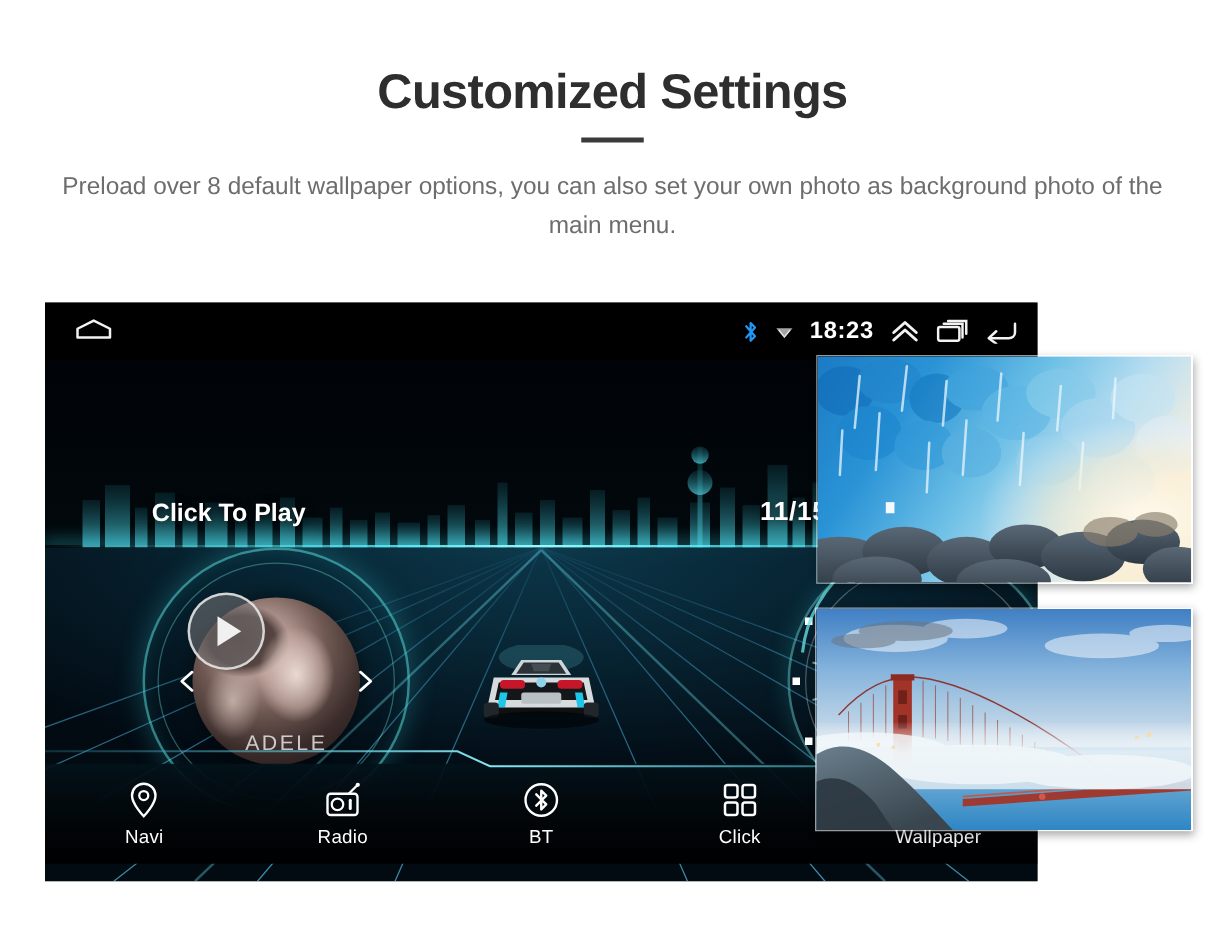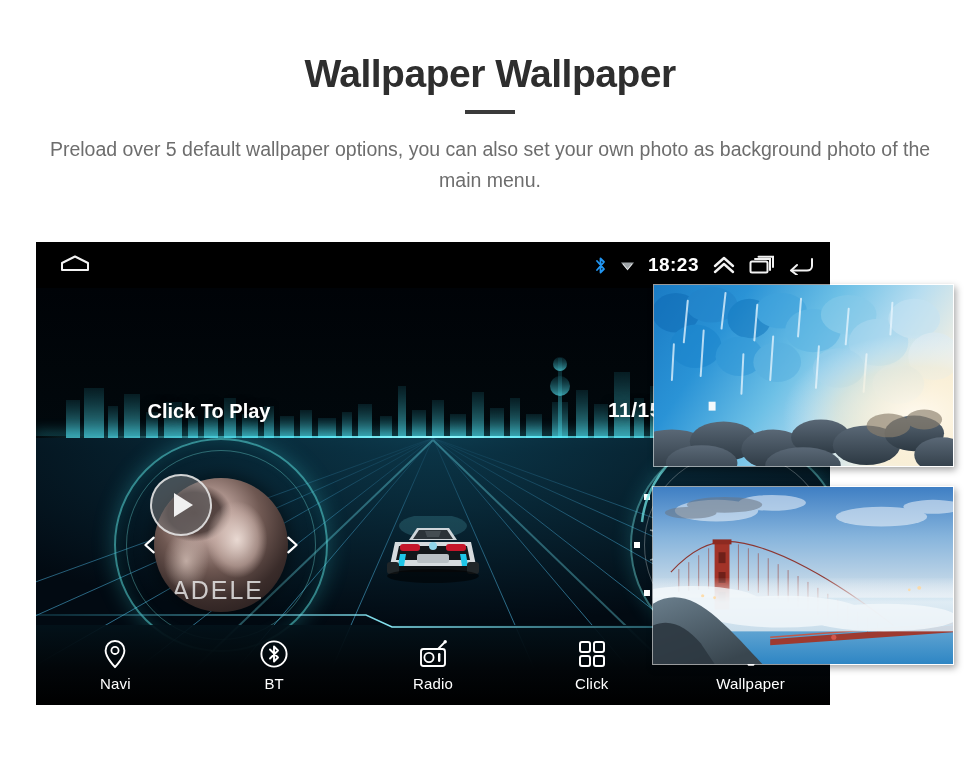--- a/index.html
+++ b/index.html
@@ -102,23 +102,23 @@
     box-shadow: 0 0 18px rgba(0,0,0,0.6);
   }
   .album .face {
     position: absolute; left: 0; top: 0; width: 100%; height: 100%;
     background:
       radial-gradient(ellipse 38px 48px at 62% 46%, rgba(240,225,218,0.92) 0%, rgba(205,180,172,0.6) 55%, rgba(0,0,0,0) 80%),
       radial-gradient(ellipse 44px 34px at 30% 26%, rgba(62,42,38,0.95) 0%, rgba(40,26,24,0.7) 60%, rgba(0,0,0,0) 85%),
       radial-gradient(ellipse 30px 40px at 24% 62%, rgba(225,205,196,0.7) 0%, rgba(0,0,0,0) 75%);
   }
   .album .artist {
-    position: absolute; left: 18px; bottom: 7px; width: 100%;
-    color: rgba(235,235,235,0.82);
-    font-size: 25px; letter-spacing: 2px;
+    position: absolute; left: 8px; bottom: 7px; width: 100%;
+    text-align: center; color: rgba(235,235,235,0.82);
+    font-size: 17px; letter-spacing: 2px;
   }
   .playbtn {
     position: absolute; left: 67px; top: 67px; width: 62px; height: 62px;
     margin-left: -31px; margin-top: -31px;
     border-radius: 50%;
     background: rgba(120,120,122,0.55);
     border: 2px solid rgba(235,235,235,0.85);
     display: flex; align-items: center; justify-content: center;
   }
   .playbtn .tri {
@@ -130,21 +130,20 @@
   .chev {
     position: absolute; top: 96px; width: 22px; height: 22px;
     color: #fff;
   }
   .chev.prev { left: 25px; }
   .chev.next { right: 25px; }
   .cta {
     position: absolute; left: 0; top: 358px; width: 294px; text-align: center;
     color: #fff; font-size: 20px; font-weight: bold; z-index: 22;
     text-shadow: 0 0 8px rgba(0,0,0,0.8);
-    margin-left: 26px;
   }
 
   
   .gauge {
     position: absolute; left: 594px; top: 392px; width: 214px; height: 214px; z-index: 18;
   }
   .gauge .g-ring {
     position: absolute; left: 0; top: 0; width: 214px; height: 214px;
     border-radius: 50%;
     border: 2px solid rgba(110,225,225,0.45);
@@ -161,21 +160,21 @@
   .g-ticks { position: absolute; left: 0; top: 0; }
 
   .datetext {
     position: absolute; left: 608px; top: 352px; z-index: 22;
     color: #fff; font-size: 21px; font-weight: bold; letter-spacing: 0.5px;
     text-shadow: 0 0 8px rgba(0,0,0,0.7);
   }
 
   
   .navbar {
-    position: absolute; left: 0; bottom: 0; width: 794px; height: 80px; z-index: 30;
+    position: absolute; left: 0; bottom: 14px; width: 794px; height: 80px; z-index: 30;
     background: linear-gradient(180deg, rgba(3,18,26,0.92) 0%, #020609 55%, #000 100%);
     padding-left: 48px;
   }
   .nav-edge { position: absolute; left: 0; top: -18px; width: 794px; height: 22px; }
   .nav-items {
     position: absolute; left: 0; top: 0; width: 794px; height: 80px;
     display: flex; align-items: center;
   }
   .nav-item {
     flex: 1; display: flex; flex-direction: column; align-items: center;
@@ -192,23 +191,23 @@
   }
   .thumb-ice { left: 653px; top: 284px; width: 301px; height: 183px; }
   .thumb-bridge { left: 652px; top: 486px; width: 302px; height: 179px; }
   .thumb svg, .thumb .tbg { display: block; width: 100%; height: 100%; }
 </style>
 </head>
 <body>
 
 <div class="page">
 
-  <div class="hdr-title">Wallpaper Wallpaper</div>
+  <div class="hdr-title">Customized Settings</div>
   <div class="hdr-rule"></div>
-  <div class="hdr-sub">Preload over 5 default wallpaper options, you can also set your own photo as background photo of the main menu.</div>
+  <div class="hdr-sub">Preload over 8 default wallpaper options, you can also set your own photo as background photo of the main menu.</div>
 
   <div class="unit">
 
     <div class="bg">
 
       <svg class="skyline" viewBox="0 0 794 110" preserveAspectRatio="none">
         <defs>
           <linearGradient id="skg" x1="0" y1="0" x2="0" y2="1">
             <stop offset="0%" stop-color="#1d6f7d" stop-opacity="0.25"></stop>
             <stop offset="100%" stop-color="#53e2f0" stop-opacity="0.8"></stop>
@@ -434,35 +433,35 @@
           <svg width="28" height="30" viewBox="0 0 28 30">
             <path d="M14 2 C8.8 2 4.6 6.2 4.6 11.4 C4.6 18.4 14 28 14 28 C14 28 23.4 18.4 23.4 11.4
                      C23.4 6.2 19.2 2 14 2 Z" stroke="#fff" stroke-width="1.9" fill="none"></path>
             <circle cx="14" cy="11.4" r="3.6" stroke="#fff" stroke-width="1.8" fill="none"></circle>
           </svg>
           <span class="lbl">Navi</span>
         </div>
 
         <div class="nav-item">
           <svg width="30" height="30" viewBox="0 0 30 30">
-            <circle cx="15" cy="15" r="12.6" stroke="#fff" stroke-width="1.9" fill="none"></circle>
-            <path d="M11 10.5 L19 18.5 L15 22.5 L15 7.5 L19 11.5 L11 19.5" stroke="#fff" stroke-width="1.9" fill="none" stroke-linecap="round" stroke-linejoin="round"></path>
-          </svg>
-          <span class="lbl">BT</span>
-        </div>
-
-        <div class="nav-item">
-          <svg width="30" height="30" viewBox="0 0 30 30">
             <rect x="3" y="10" width="24" height="17" rx="2.5" stroke="#fff" stroke-width="1.9" fill="none"></rect>
             <circle cx="11" cy="18.5" r="4.6" stroke="#fff" stroke-width="1.8" fill="none"></circle>
             <rect x="20" y="14" width="2.4" height="9" rx="1.2" fill="#fff"></rect>
             <line x1="20" y1="10" x2="27" y2="3" stroke="#fff" stroke-width="1.8" stroke-linecap="round"></line>
             <circle cx="27.2" cy="2.8" r="1.7" fill="#fff"></circle>
           </svg>
           <span class="lbl">Radio</span>
+        </div>
+
+        <div class="nav-item">
+          <svg width="30" height="30" viewBox="0 0 30 30">
+            <circle cx="15" cy="15" r="12.6" stroke="#fff" stroke-width="1.9" fill="none"></circle>
+            <path d="M11 10.5 L19 18.5 L15 22.5 L15 7.5 L19 11.5 L11 19.5" stroke="#fff" stroke-width="1.9" fill="none" stroke-linecap="round" stroke-linejoin="round"></path>
+          </svg>
+          <span class="lbl">BT</span>
         </div>
 
         <div class="nav-item">
           <svg width="30" height="30" viewBox="0 0 30 30">
             <rect x="3" y="3" width="10" height="10" rx="2" stroke="#fff" stroke-width="2" fill="none"></rect>
             <rect x="17" y="3" width="10" height="10" rx="2" stroke="#fff" stroke-width="2" fill="none"></rect>
             <rect x="3" y="17" width="10" height="10" rx="2" stroke="#fff" stroke-width="2" fill="none"></rect>
             <rect x="17" y="17" width="10" height="10" rx="2" stroke="#fff" stroke-width="2" fill="none"></rect>
           </svg>
           <span class="lbl">Click</span>

